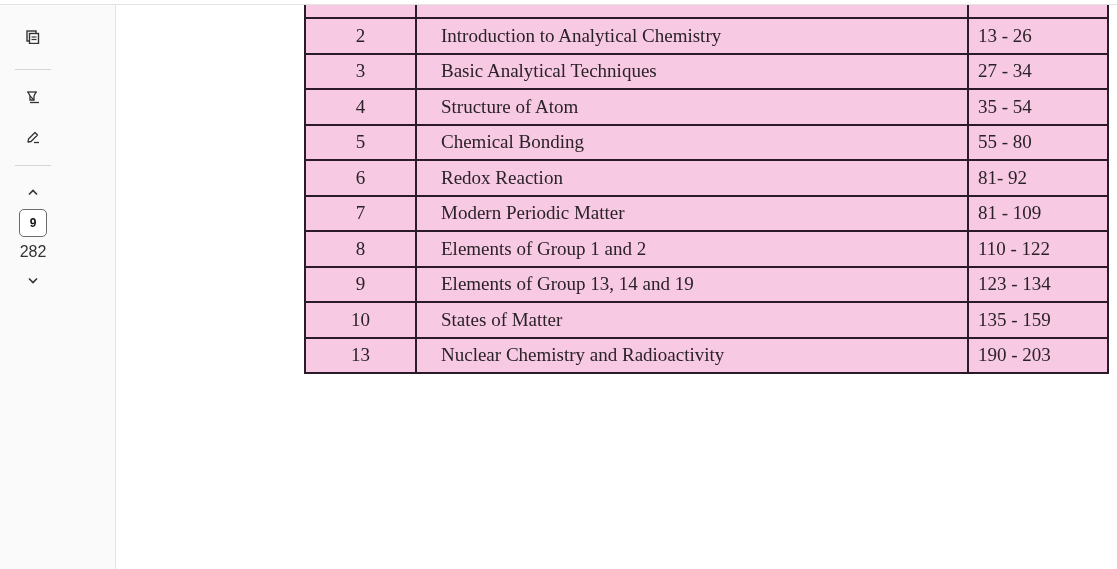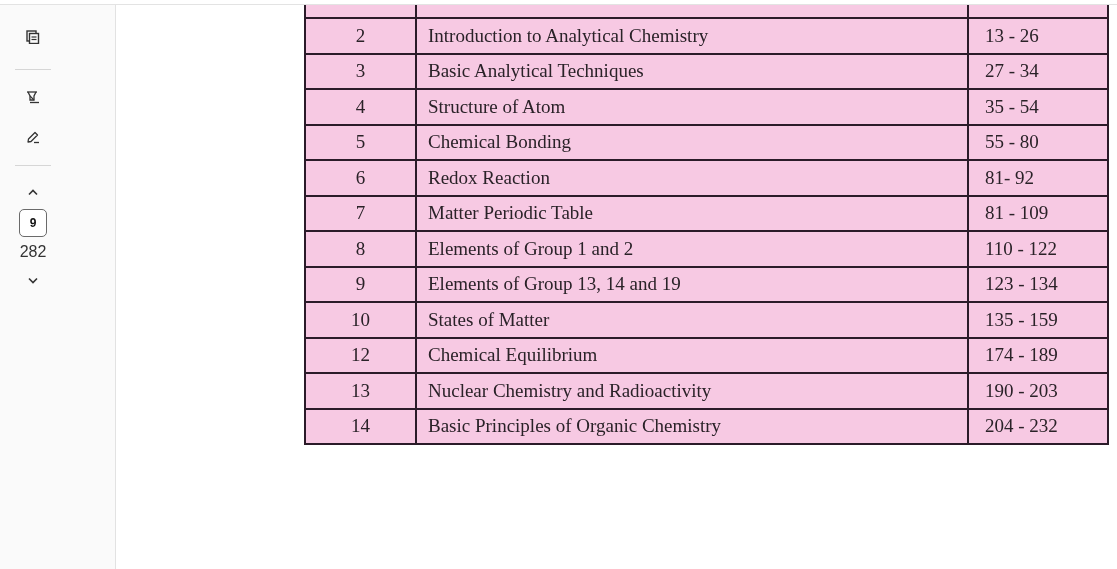--- a/index.html
+++ b/index.html
@@ -42,22 +42,22 @@
     font-family: "Liberation Serif", "DejaVu Serif", serif;
     font-size: 19px; color: #2a2228;
     background: #f7c9e3;
   }
   .toc td {
     border: 2px solid #2b1b29;
     height: 35.5px; padding: 0; box-sizing: border-box;
     background: #f7c9e3;
   }
   .toc td.num { width: 111px; text-align: center; }
-  .toc td.title { width: 552px; padding-left: 11px; }
-  .toc td.pages { width: 140px; padding-left: 16px; }
+  .toc td.title { width: 552px; padding-left: 24px; }
+  .toc td.pages { width: 140px; padding-left: 9px; }
   .toc tr.partial td { height: 38px; }
 </style>
 </head>
 <body>
 
 <div class="topline"></div>
 
 <aside class="sidebar">
   <div class="rail">
     <div style="height:20px"></div>
@@ -136,48 +136,38 @@
         <td class="title">Chemical Bonding</td>
         <td class="pages">55 - 80</td>
       </tr>
       <tr>
         <td class="num">6</td>
         <td class="title">Redox Reaction</td>
         <td class="pages">81- 92</td>
       </tr>
       <tr>
         <td class="num">7</td>
-        <td class="title">Matter Periodic Table</td>
+        <td class="title">Modern Periodic Matter</td>
         <td class="pages">81 - 109</td>
       </tr>
       <tr>
         <td class="num">8</td>
         <td class="title">Elements of Group 1 and 2</td>
         <td class="pages">110 - 122</td>
       </tr>
       <tr>
         <td class="num">9</td>
         <td class="title">Elements of Group 13, 14 and 19</td>
         <td class="pages">123 - 134</td>
       </tr>
       <tr>
         <td class="num">10</td>
         <td class="title">States of Matter</td>
         <td class="pages">135 - 159</td>
       </tr>
       <tr>
-        <td class="num">12</td>
-        <td class="title">Chemical Equilibrium</td>
-        <td class="pages">174 - 189</td>
-      </tr>
-      <tr>
         <td class="num">13</td>
         <td class="title">Nuclear Chemistry and Radioactivity</td>
         <td class="pages">190 - 203</td>
-      </tr>
-      <tr>
-        <td class="num">14</td>
-        <td class="title">Basic Principles of Organic Chemistry</td>
-        <td class="pages">204 - 232</td>
       </tr>
     </tbody>
   </table>
 </main>
 
 </body></html>

